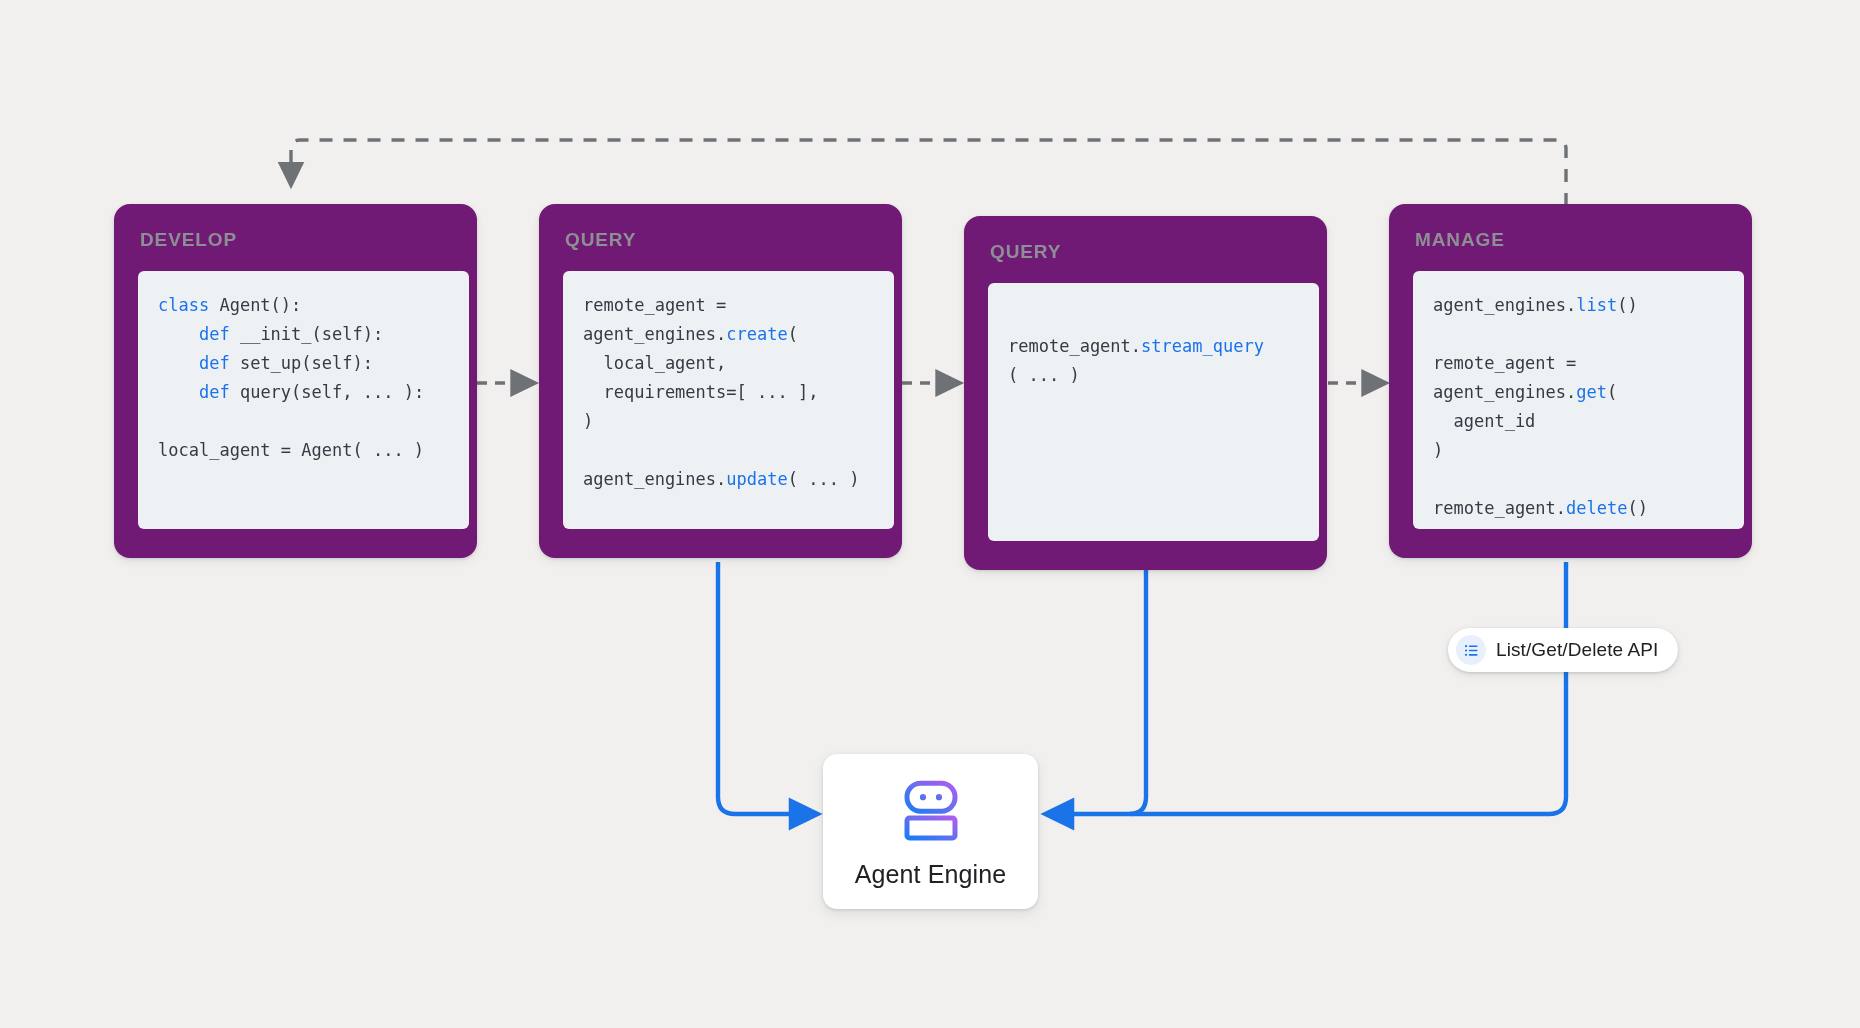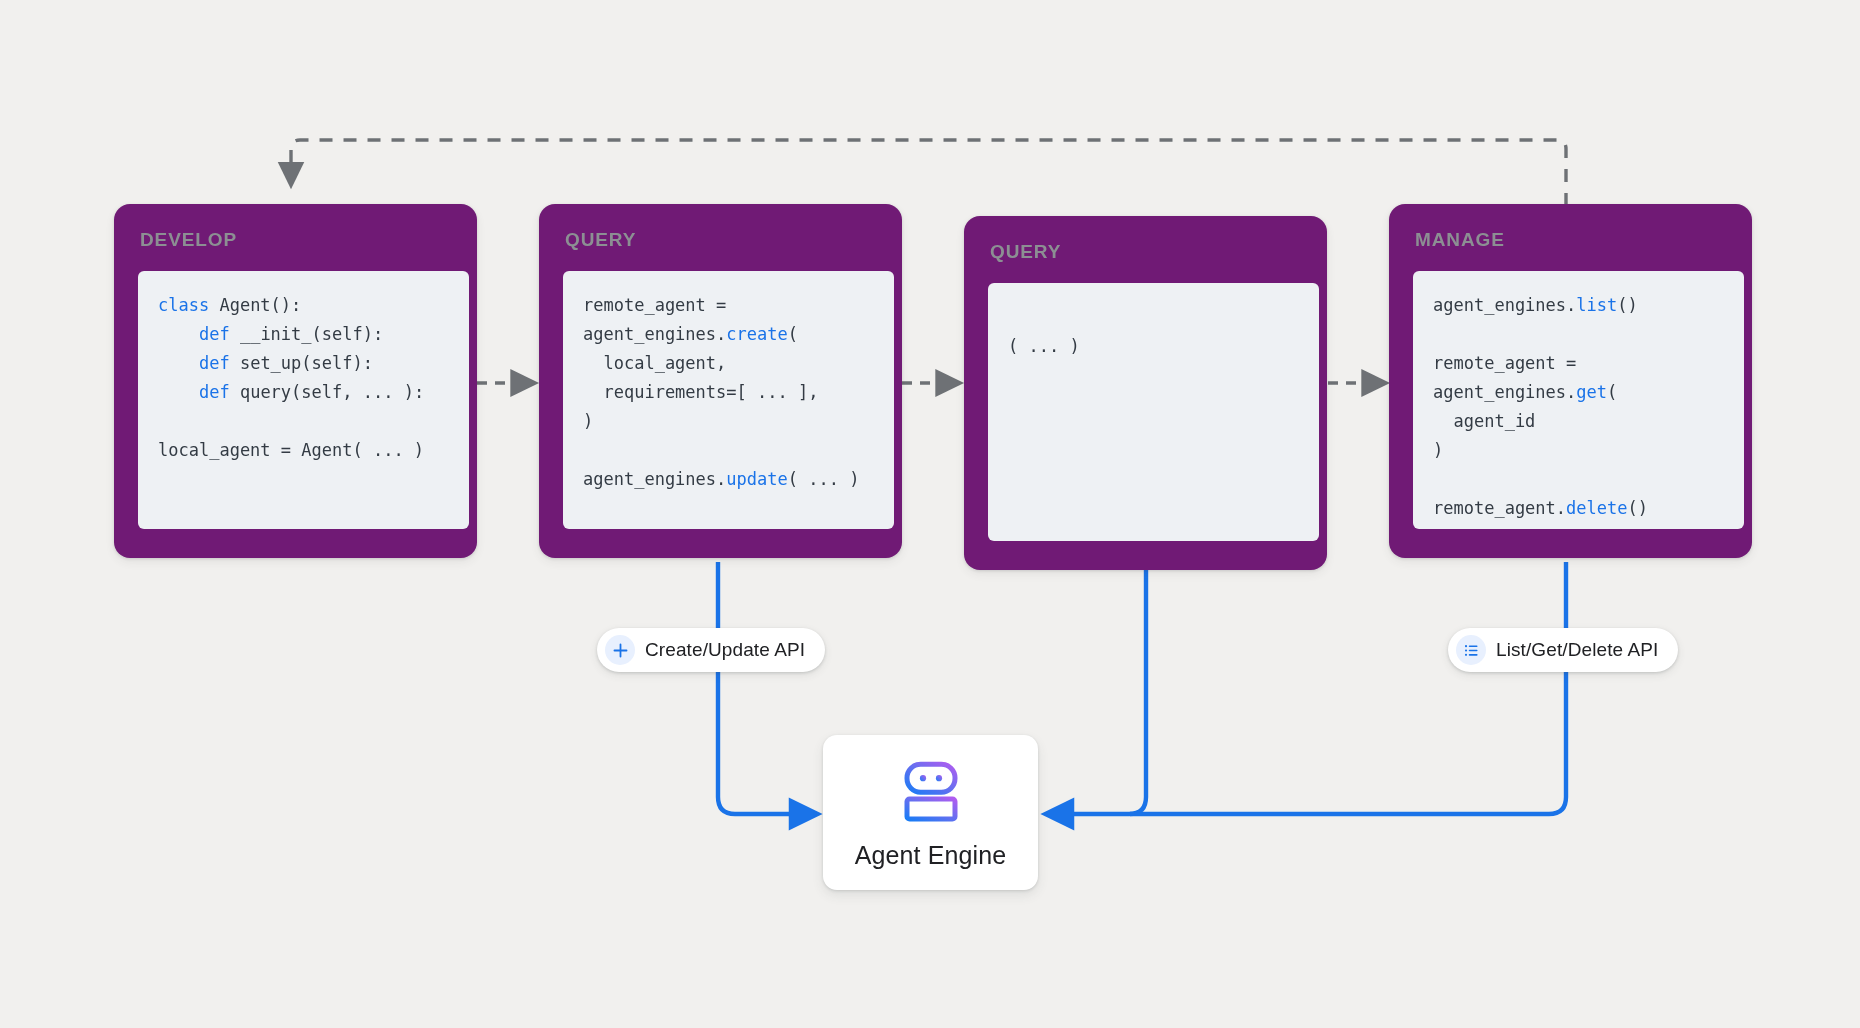--- a/index.html
+++ b/index.html
@@ -88,21 +88,21 @@
   }
   .pill-label {
     font-size: 19px;
     color: #202124;
     letter-spacing: .1px;
   }
 
   
   #agent-engine {
     position: absolute;
-    left: 823px; top: 735px;
+    left: 823px; top: 754px;
     width: 215px; height: 155px;
     background: #ffffff;
     border-radius: 14px;
     box-shadow: 0 1px 3px rgba(60,64,67,.18), 0 5px 12px rgba(60,64,67,.10);
     display: flex;
     flex-direction: column;
     align-items: center;
     justify-content: center;
     box-sizing: border-box;
   }
@@ -168,36 +168,28 @@
     <div class="code-box" id="code-develop" style="height:258px;"><div><span class="kw">class</span><span> Agent():</span></div><div><span>    </span><span class="kw">def</span><span> __init_(self):</span></div><div><span>    </span><span class="kw">def</span><span> set_up(self):</span></div><div><span>    </span><span class="kw">def</span><span> query(self, ... ):</span></div><div>&nbsp;</div><div><span>local_agent = Agent( ... )</span></div></div>
   </div>
 
   <div class="stage-card" id="card-deploy" style="left:539px; top:204px; width:363px; height:354px;">
     <div class="stage-title">QUERY</div>
     <div class="code-box" id="code-deploy" style="height:258px;"><div><span>remote_agent =</span></div><div><span>agent_engines.</span><span class="fn">create</span><span>(</span></div><div><span>  local_agent,</span></div><div><span>  requirements=[ ... ],</span></div><div><span>)</span></div><div>&nbsp;</div><div><span>agent_engines.</span><span class="fn">update</span><span>( ... )</span></div></div>
   </div>
 
   <div class="stage-card" id="card-query" style="left:964px; top:204px; width:363px; height:354px;margin-top:12px;">
     <div class="stage-title">QUERY</div>
-    <div class="code-box" id="code-query" style="height:258px;"><div>&nbsp;</div><div><span>( ... )</span></div></div>
+    <div class="code-box" id="code-query" style="height:258px;"><div>&nbsp;</div><div><span>remote_agent.</span><span class="fn">stream_query</span></div><div><span>( ... )</span></div></div>
   </div>
 
   <div class="stage-card" id="card-manage" style="left:1389px; top:204px; width:363px; height:354px;">
     <div class="stage-title">MANAGE</div>
     <div class="code-box" id="code-manage" style="height:258px;"><div><span>agent_engines.</span><span class="fn">list</span><span>()</span></div><div>&nbsp;</div><div><span>remote_agent =</span></div><div><span>agent_engines.</span><span class="fn">get</span><span>(</span></div><div><span>  agent_id</span></div><div><span>)</span></div><div>&nbsp;</div><div><span>remote_agent.</span><span class="fn">delete</span><span>()</span></div></div>
   </div>
 
-  <div class="api-pill" id="pill-create-update" style="left:597px; top:628px;">
-    <span class="pill-icon">
-      <svg width="17" height="17" viewBox="0 0 18 18" xmlns="http://www.w3.org/2000/svg">
-        <path d="M9 2.6 V15.4 M2.6 9 H15.4" stroke="#1a73e8" stroke-width="1.9" stroke-linecap="round"></path>
-      </svg>
-    </span>
-    <span class="pill-label">Create/Update API</span>
-  </div>
 
 
   <div class="api-pill" id="pill-list-get-delete" style="left:1448px; top:628px;">
     <span class="pill-icon">
       <svg width="17" height="17" viewBox="0 0 18 18" xmlns="http://www.w3.org/2000/svg">
         <g fill="#1a73e8">
           <circle cx="3.2" cy="4.4" r="1.15"></circle>
           <circle cx="3.2" cy="9" r="1.15"></circle>
           <circle cx="3.2" cy="13.6" r="1.15"></circle>
           <rect x="6.1" y="3.6" width="9.3" height="1.65" rx="0.8"></rect>

